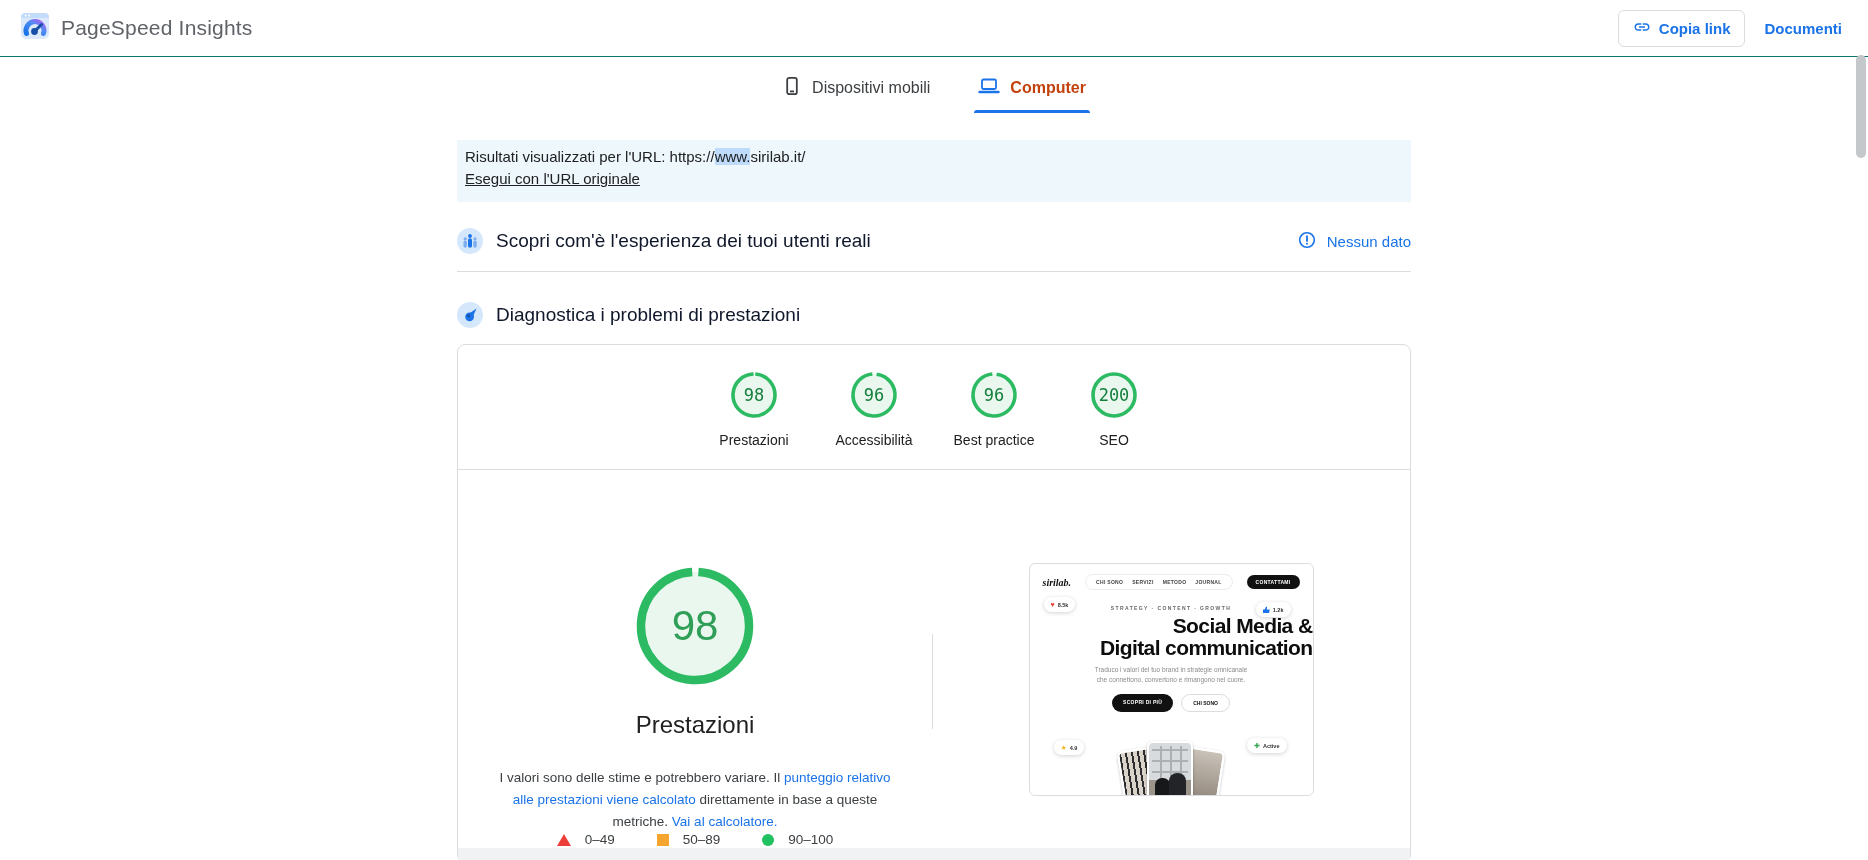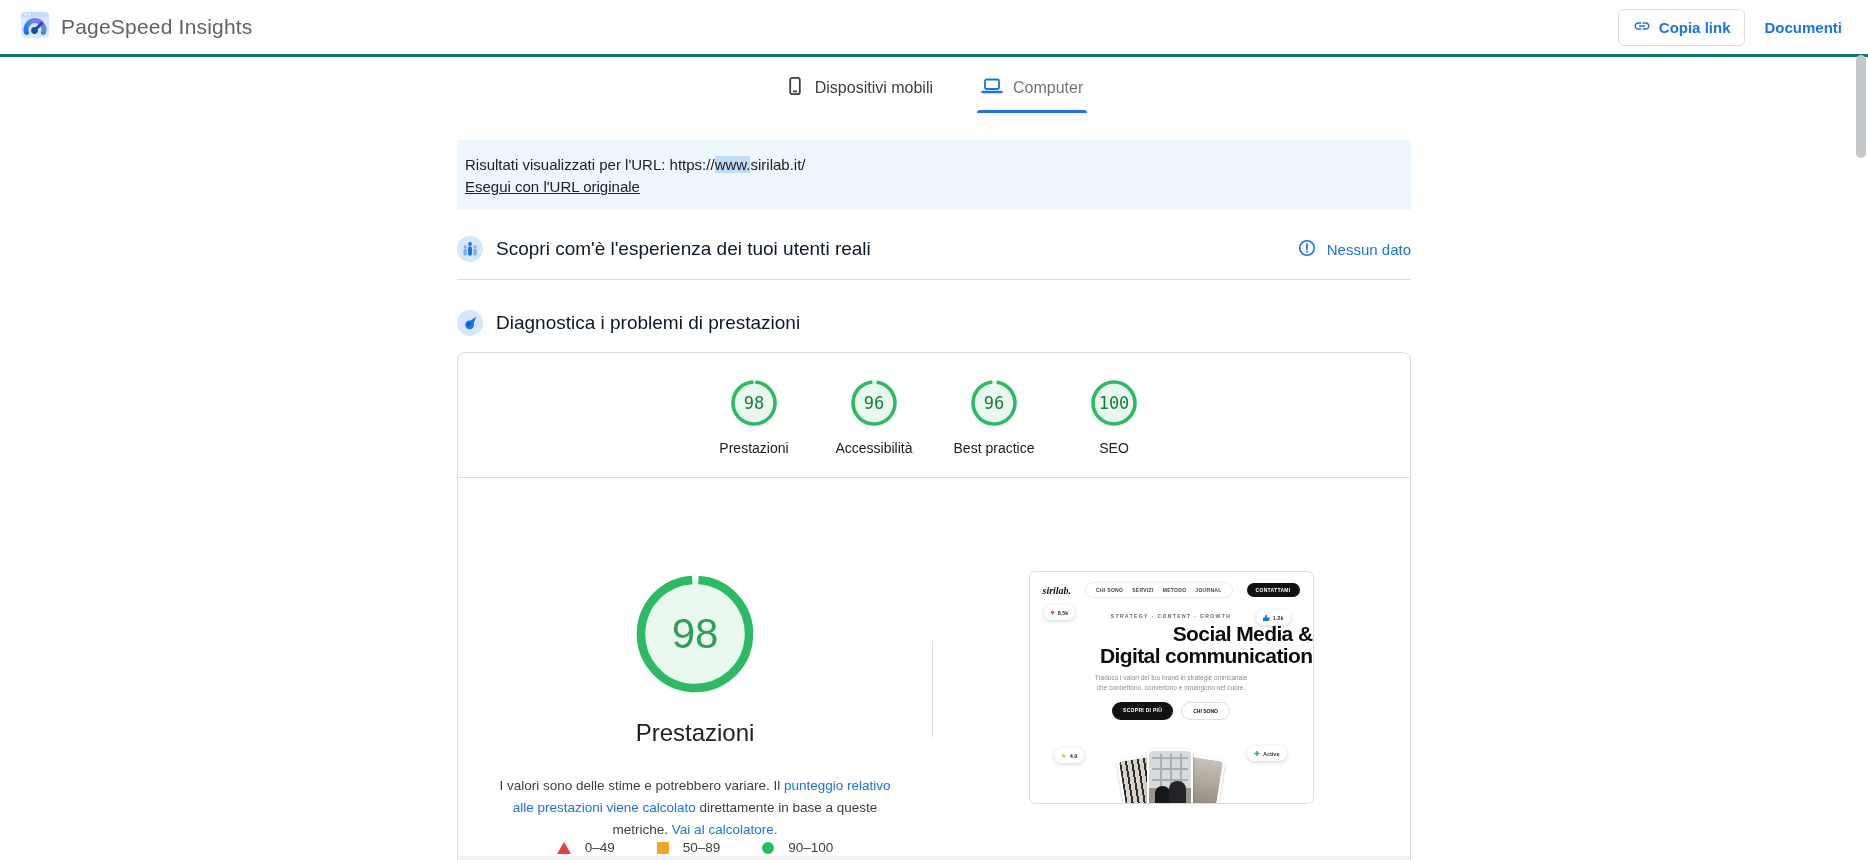--- a/index.html
+++ b/index.html
@@ -1,39 +1,39 @@
 <!DOCTYPE html>
 <html><head>
 <meta charset="utf-8">
 <style>
   * { margin:0; padding:0; box-sizing:border-box; }
   html,body { width:1868px; height:860px; overflow:hidden; background:#fff;
     font-family:"Liberation Sans","DejaVu Sans",sans-serif; color:#202124; }
 
   
   .header { position:absolute; top:0; left:0; width:1868px; height:57px; background:#fff;
-    border-bottom:3px solid #0f766e; display:flex; align-items:center; padding:0 26px 0 20px; z-index:20; }
+    border-bottom:1px solid #0f766e; display:flex; align-items:center; padding:0 26px 0 20px; z-index:20; }
   .brand { display:flex; align-items:center; gap:11px; cursor:pointer; }
   .app-title { font-size:21px; color:#5f6368; letter-spacing:.2px; }
   .hspacer { flex:1; }
   .copy-btn { display:flex; align-items:center; gap:8px; border:1px solid #dadce0; border-radius:6px;
     background:#fff; padding:7px 14px; color:#1a73e8; font-size:15px; font-weight:bold; cursor:pointer; }
   .doc-link { color:#1a73e8; font-size:15px; font-weight:bold; margin-left:19px; cursor:pointer; text-decoration:none; }
 
   
   .main { position:absolute; top:57px; left:457px; width:954px; }
 
   .tabs { display:flex; justify-content:center; gap:48px; padding-top:19px; }
   .tab { display:flex; align-items:center; gap:10px; font-size:16px; color:#3c4043;
     padding-bottom:13px; position:relative; cursor:pointer; }
-  .tab.active { color:#737373; font-weight:normal; }
+  .tab.active { color:#c2410c; font-weight:bold; }
   .tab.active::after { content:""; position:absolute; left:-4px; right:-4px; bottom:0; height:3px;
     background:#1a73e8; border-radius:3px 3px 0 0; }
 
-  .url-banner { margin-top:27px; background:#eef7fb; padding:14px 8px 12px; font-size:15px;
+  .url-banner { margin-top:27px; background:#eef7fb; padding:6px 8px 12px; font-size:15px;
     line-height:1.48; color:#202124; }
   .url-hl { background:#bfdbfb; }
   .rerun-link { color:#202124; text-decoration:underline; cursor:pointer; display:inline-block; }
 
   .sec-row { display:flex; align-items:center; }
   .sec-row.field { margin-top:26px; }
   .sec-row.lab { margin-top:30px; }
   .sec-icon { width:26px; height:26px; margin-right:13px; flex:none; }
   .sec-title { font-size:19px; color:#0f172a; }
   .status { margin-left:auto; display:flex; align-items:center; gap:10px; color:#1a73e8;
@@ -248,21 +248,21 @@
   </svg>
        <div class="ring-num">96</div>
      </div>
      <div class="score-label">Best practice</div>
         </div>
         <div class="score-item">
           <div class="ring-wrap"><svg width="48" height="48" viewBox="0 0 48 48">
     <circle cx="24" cy="24" r="21" fill="#e9f7ee"></circle>
     <circle cx="24" cy="24" r="21" fill="none" stroke="#2cba63" stroke-width="3.6" stroke-dasharray="131.9 131.9" transform="rotate(-90 24 24)"></circle>
   </svg>
-       <div class="ring-num">100</div>
+       <div class="ring-num">200</div>
      </div>
      <div class="score-label">SEO</div>
         </div>
       </div>
     <div class="card-hr"></div>
 
     <div class="cols">
       <div class="vdiv"></div>
 
       <div class="left-col">

